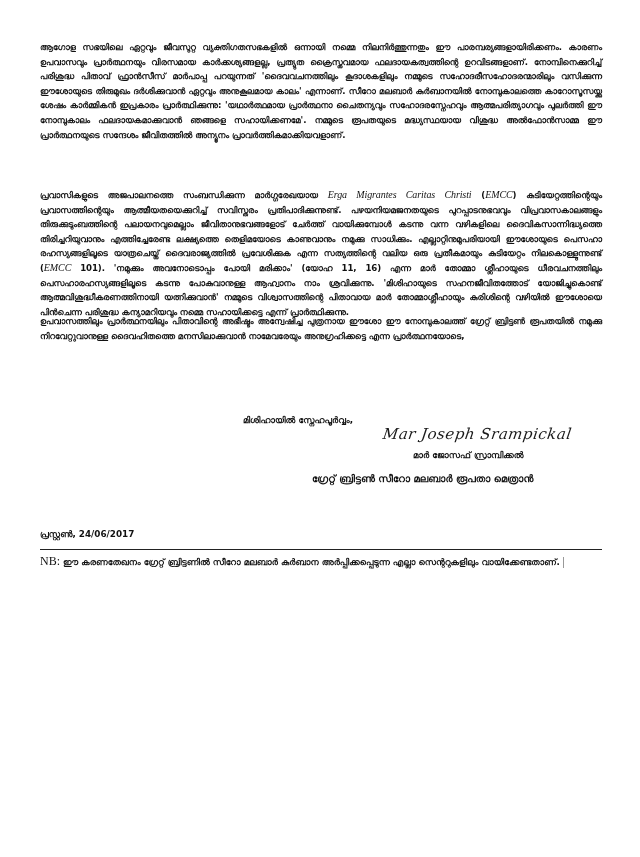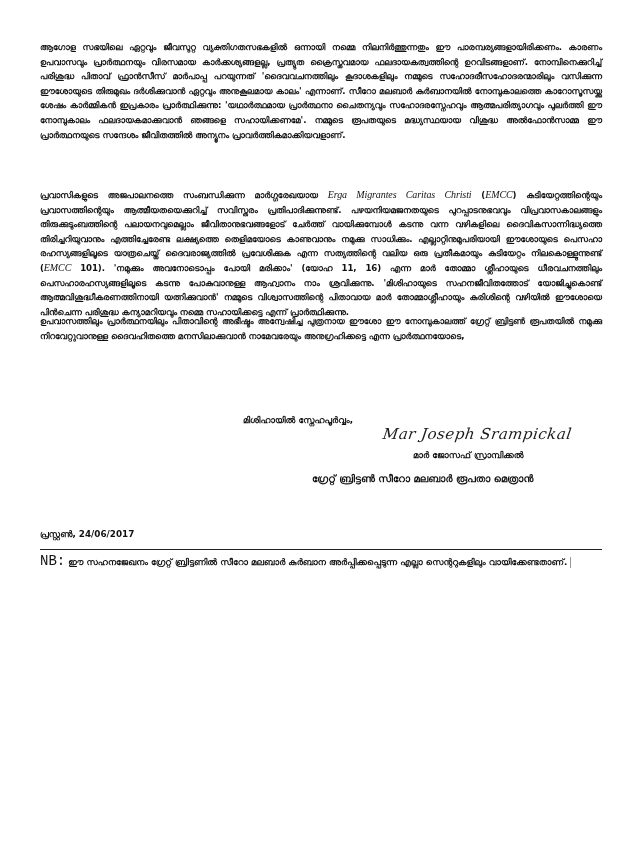--- a/index.html
+++ b/index.html
@@ -90,23 +90,23 @@
     .note {
       position: absolute;
       left: 0;
       top: 514px;
       width: 562px;
       font-size: 8.8px;
       line-height: 15px;
       font-weight: bold;
     }
     .note .nb {
-      font-family: Liberation Mono, monospace;
+      font-family: Liberation Serif, serif;
       font-weight: normal;
-      font-size: 14px;
+      font-size: 12px;
     }
     .cursor {
       display: inline-block;
       width: 1px;
       height: 11px;
       background: #999999;
       vertical-align: middle;
       margin-left: 3px;
     }
   </style>
@@ -126,15 +126,15 @@
   <div class="signature">Mar Joseph Srampickal</div>
 
   <div class="signer-name">മാർ ജോസഫ് സ്രാമ്പിക്കൽ</div>
 
   <div class="signer-title">ഗ്രേറ്റ് ബ്രിട്ടൺ സീറോ മലബാർ രൂപതാ മെത്രാൻ</div>
 
   <div class="place-date">പ്രസ്റ്റൺ, 24/06/2017</div>
 
   <div class="divider"></div>
 
-  <div class="note"><span class="nb">NB:</span><span> ഈ സഹനജേഖനം ഗ്രേറ്റ് ബ്രിട്ടണിൽ സീറോ മലബാർ കുർബാന അർപ്പിക്കപ്പെടുന്ന എല്ലാ സെന്ററുകളിലും വായിക്കേണ്ടതാണ്.</span><span class="cursor"></span></div>
+  <div class="note"><span class="nb">NB:</span><span> ഈ കരണതേഖനം ഗ്രേറ്റ് ബ്രിട്ടണിൽ സീറോ മലബാർ കുർബാന അർപ്പിക്കപ്പെടുന്ന എല്ലാ സെന്ററുകളിലും വായിക്കേണ്ടതാണ്.</span><span class="cursor"></span></div>
 
 </div>
 
 </body></html>

